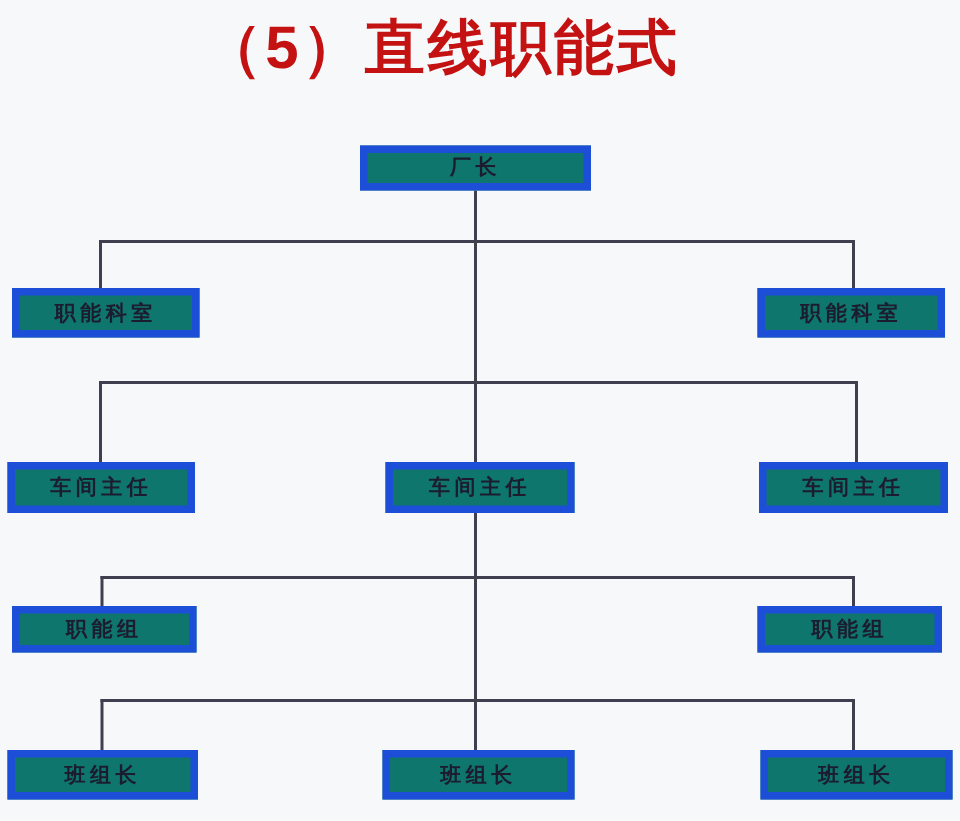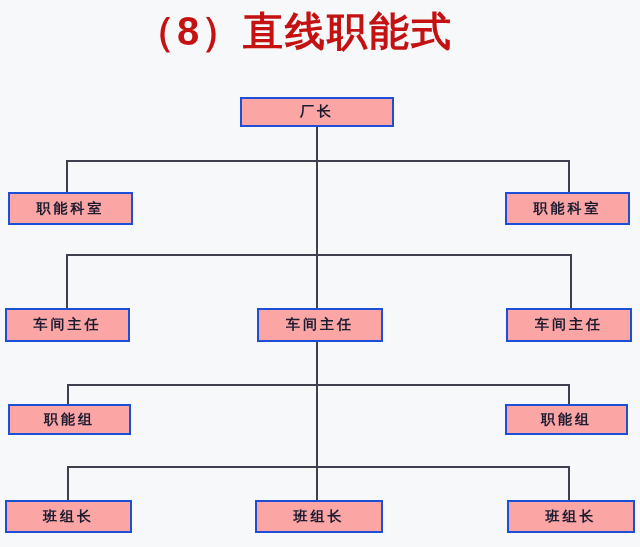--- a/index.html
+++ b/index.html
@@ -22,22 +22,22 @@
     width: 588px;
     text-align: center;
     font-size: 40px;
     font-weight: bold;
     letter-spacing: 2px;
     color: #c41212;
   }
   .node {
     position: absolute;
     box-sizing: border-box;
-    background: #fca5a5;
-    border: 2px solid #1d4ed8;
+    background: #0f766e;
+    border: 5px solid #1d4ed8;
     display: flex;
     align-items: center;
     justify-content: center;
     font-size: 14px;
     font-weight: bold;
     letter-spacing: 3px;
     color: #1c1c30;
   }
   .line {
     position: absolute;
@@ -69,21 +69,21 @@
   .s3l { left: 67px;  top: 384px; width: 2px; height: 20px; }
   .s3r { left: 568px; top: 384px; width: 2px; height: 20px; }
   .s4l { left: 67px;  top: 466px; width: 2px; height: 34px; }
   .s4r { left: 568px; top: 466px; width: 2px; height: 34px; }
 </style>
 </head>
 <body>
 
 <div class="stage">
 
-  <div class="title">（8）直线职能式</div>
+  <div class="title">（5）直线职能式</div>
 
   <div class="line v-center-top"></div>
   <div class="line h1"></div>
   <div class="line s1l"></div>
   <div class="line s1r"></div>
 
   <div class="line h2"></div>
   <div class="line s2l"></div>
   <div class="line s2r"></div>
 

